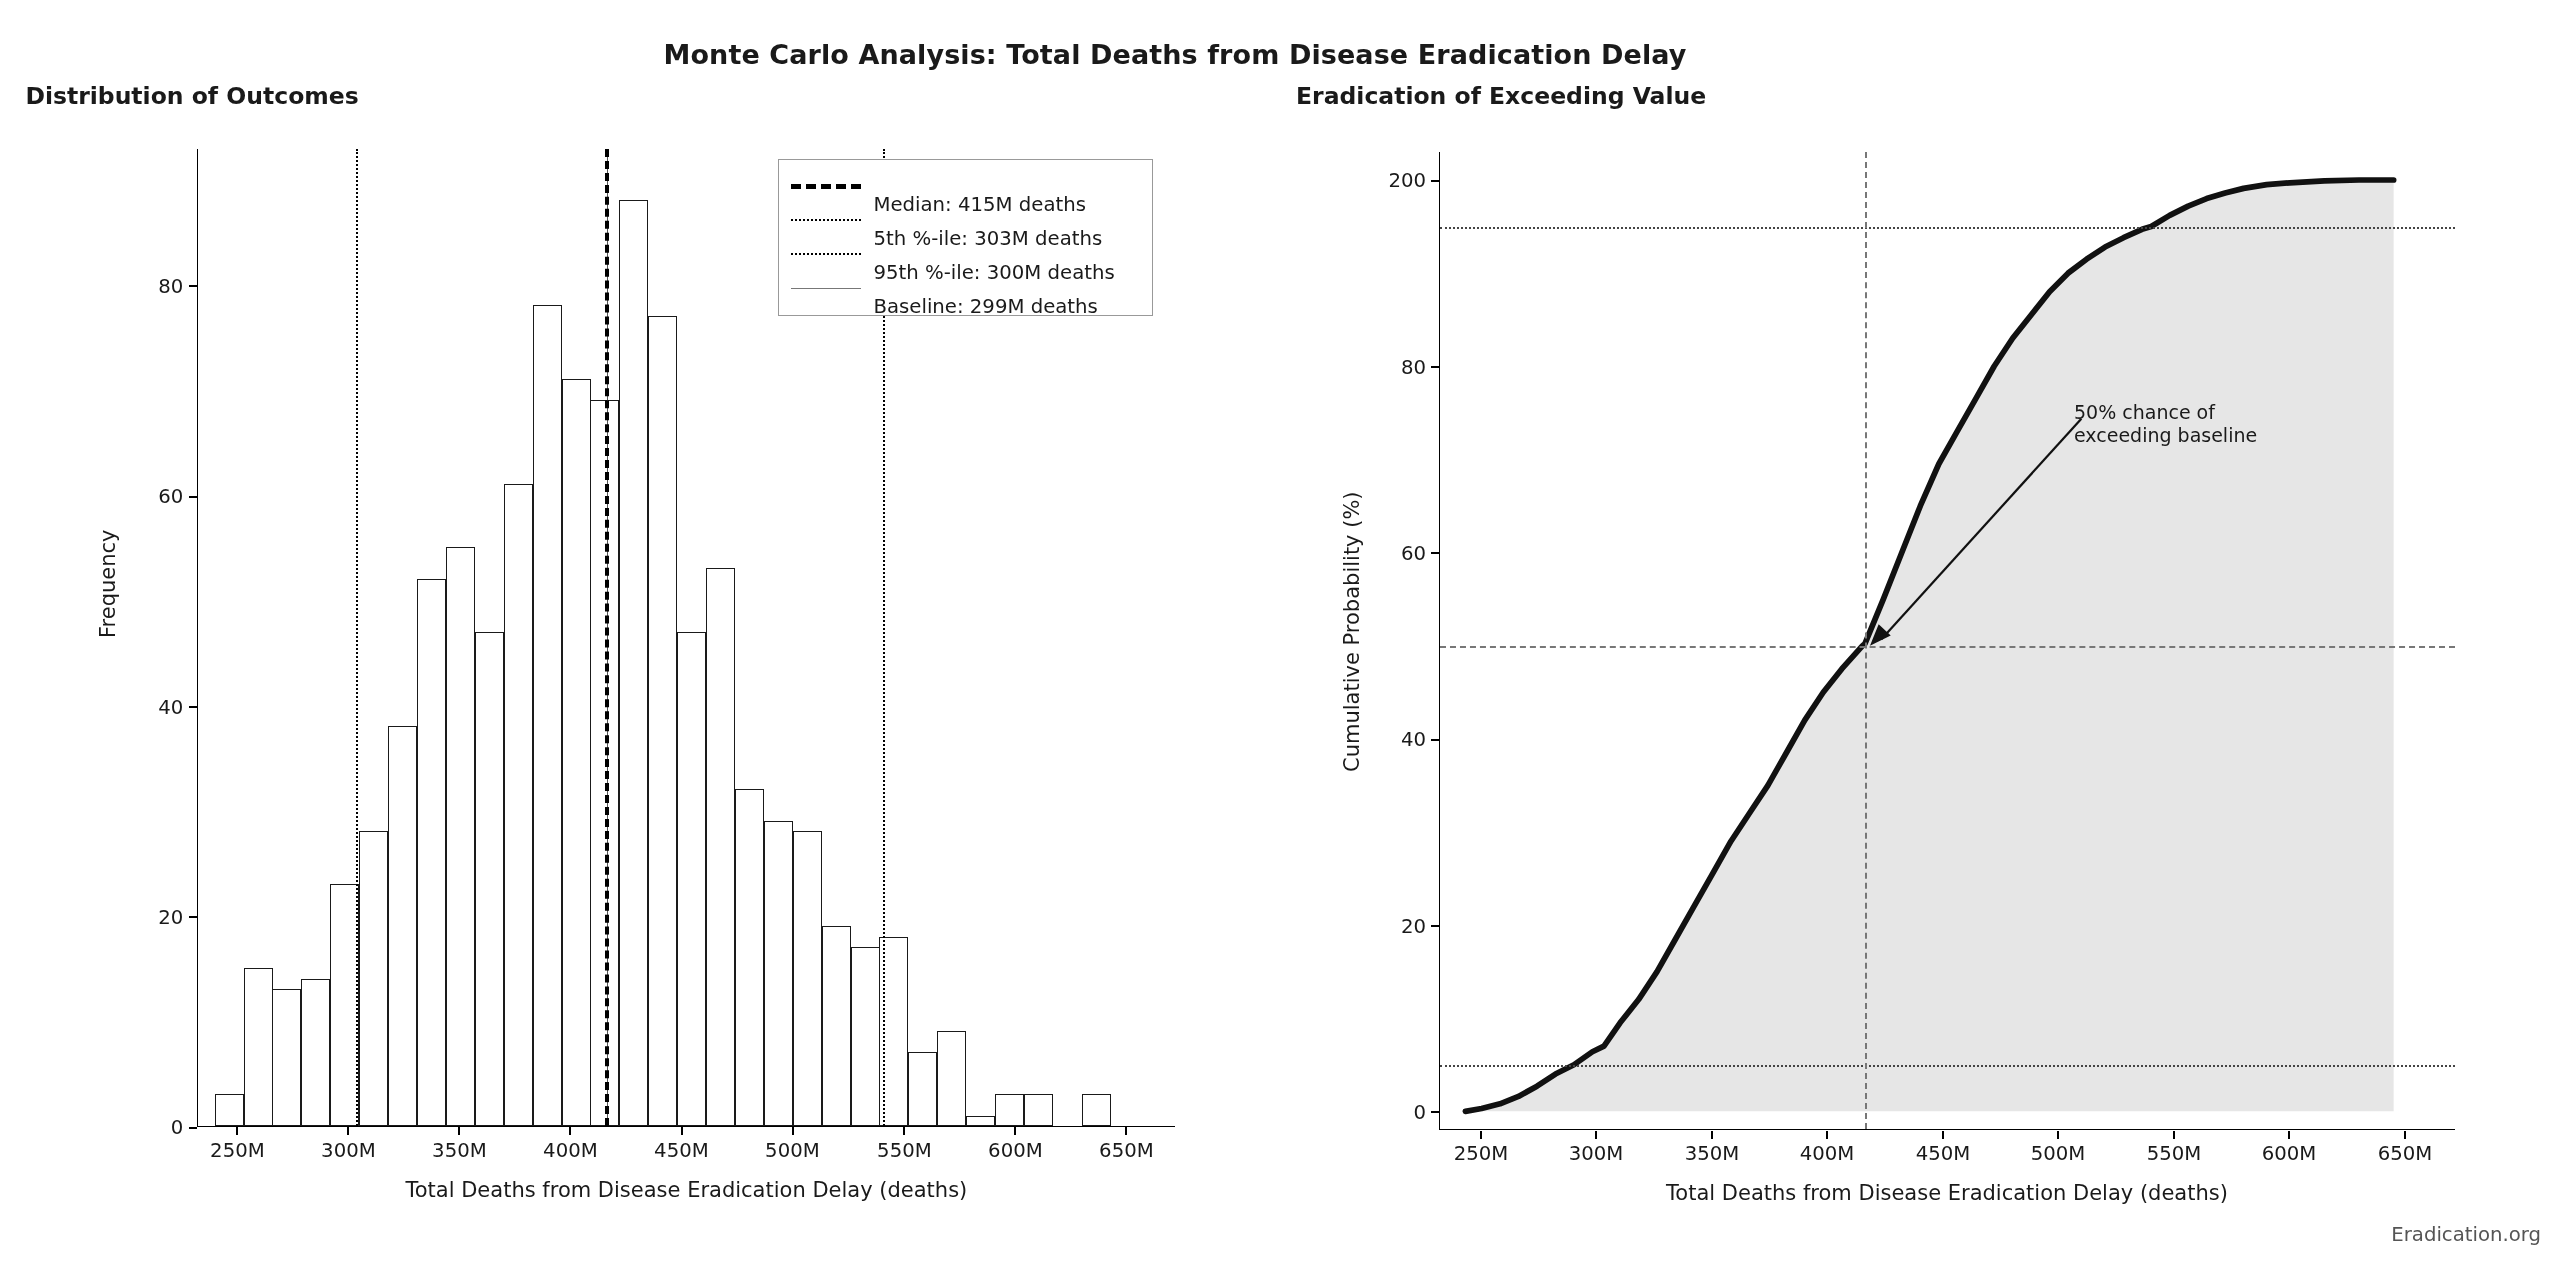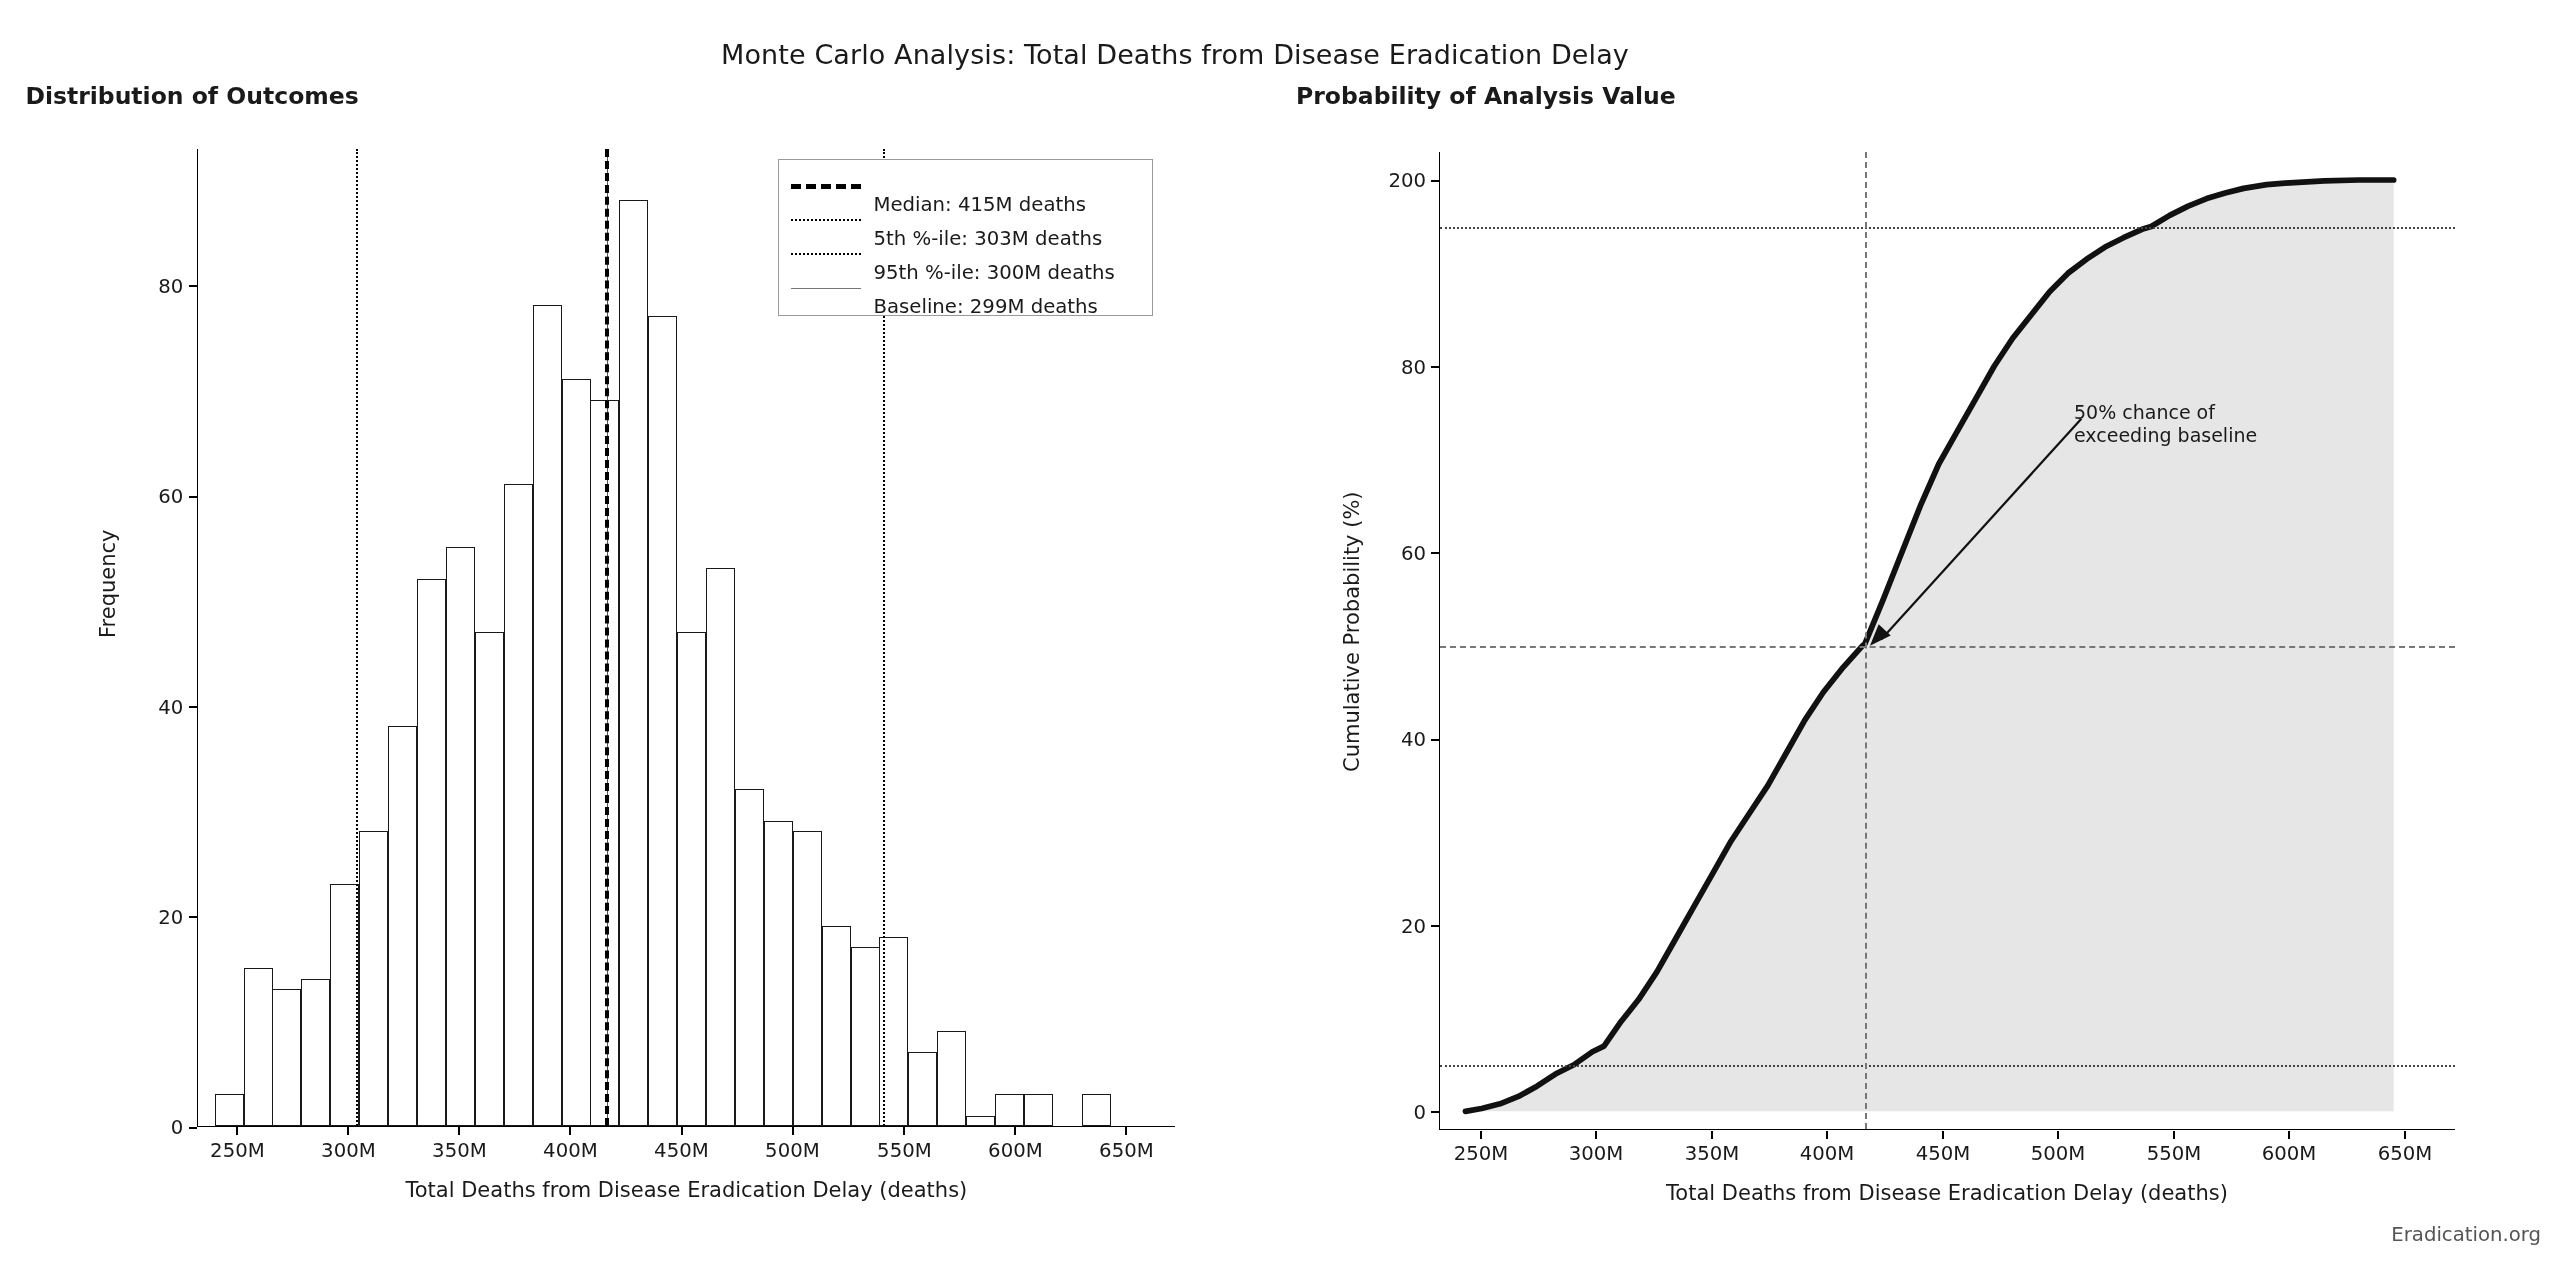--- a/index.html
+++ b/index.html
@@ -19,21 +19,21 @@
     width: 2576px;
     height: 1271px;
   }
   #suptitle {
     position: absolute;
     top: 39px;
     left: 0;
     width: 2350px;
     text-align: center;
     font-size: 27px;
-    font-weight: normal;
+    font-weight: bold;
     letter-spacing: 0.1px;
   }
   .panel {
     position: absolute;
     top: 76px;
   }
   #panel-left { left: 25.4px; width: 1207px; height: 1137px; }
   #panel-right { left: 1296px; width: 1245px; height: 1137px; }
 
   .panel-title {
@@ -303,21 +303,21 @@
         <div class="legend-text">95th %-ile: 300M deaths</div>
       </div>
       <div class="legend-row">
         <div class="legend-swatch sw-solid"></div>
         <div class="legend-text">Baseline: 299M deaths</div>
       </div>
     </div>
   </div>
 
   <div class="panel" id="panel-right">
-    <div class="panel-title">Probability of Analysis Value</div>
+    <div class="panel-title">Eradication of Exceeding Value</div>
 
     <div class="plotbox" id="right-plot">
       <svg id="cdf-svg" width="1016" height="978" viewBox="0 0 1600 1540">
         <path id="cdf-area" fill="#e6e6e6" stroke="none" d="M40.0 1510.7 L65.5 1506.3 L94.5 1498.9 L123.6 1487.2 L152.7 1471.1 L181.8 1452.0 L210.9 1437.3 L240.0 1416.8 L258.2 1408.0 L283.6 1371.3 L312.7 1334.7 L341.8 1290.7 L370.9 1239.3 L400.0 1188.0 L429.1 1136.7 L458.2 1085.3 L487.3 1041.3 L516.4 997.3 L545.5 946.0 L574.5 894.7 L603.6 850.7 L632.7 814.0 L665.5 777.3 L669.1 774.4 L698.2 704.0 L727.3 630.7 L756.4 557.3 L785.5 491.3 L814.5 440.0 L843.6 388.7 L872.7 337.3 L901.8 293.3 L930.9 256.7 L960.0 220.0 L989.1 190.7 L1018.2 168.7 L1047.3 149.6 L1076.4 134.9 L1105.5 121.7 L1120.0 117.3 L1149.1 99.7 L1178.2 85.1 L1207.3 73.3 L1236.4 64.5 L1265.5 57.2 L1301.8 51.3 L1338.2 48.4 L1392.7 45.5 L1447.3 44.0 L1501.8 44.0 L 1501.8 1510.7 L 40.0 1510.7 Z"></path>
         <path id="cdf-line" fill="none" stroke="#111111" stroke-width="9" stroke-linejoin="round" stroke-linecap="round" d="M40.0 1510.7 L65.5 1506.3 L94.5 1498.9 L123.6 1487.2 L152.7 1471.1 L181.8 1452.0 L210.9 1437.3 L240.0 1416.8 L258.2 1408.0 L283.6 1371.3 L312.7 1334.7 L341.8 1290.7 L370.9 1239.3 L400.0 1188.0 L429.1 1136.7 L458.2 1085.3 L487.3 1041.3 L516.4 997.3 L545.5 946.0 L574.5 894.7 L603.6 850.7 L632.7 814.0 L665.5 777.3 L669.1 774.4 L698.2 704.0 L727.3 630.7 L756.4 557.3 L785.5 491.3 L814.5 440.0 L843.6 388.7 L872.7 337.3 L901.8 293.3 L930.9 256.7 L960.0 220.0 L989.1 190.7 L1018.2 168.7 L1047.3 149.6 L1076.4 134.9 L1105.5 121.7 L1120.0 117.3 L1149.1 99.7 L1178.2 85.1 L1207.3 73.3 L1236.4 64.5 L1265.5 57.2 L1301.8 51.3 L1338.2 48.4 L1392.7 45.5 L1447.3 44.0 L1501.8 44.0"></path>
         <g id="cdf-arrow">
           <line id="cdf-arrow-line" stroke="#111" stroke-width="3.5" x1="1010" y1="420" x2="695.090909090909" y2="767.3333333333333"></line>
           <polygon id="cdf-arrow-head" fill="#111" points="677.1,777.3 709.8,761.3 690.8,743.6"></polygon>
         </g>
       </svg>

